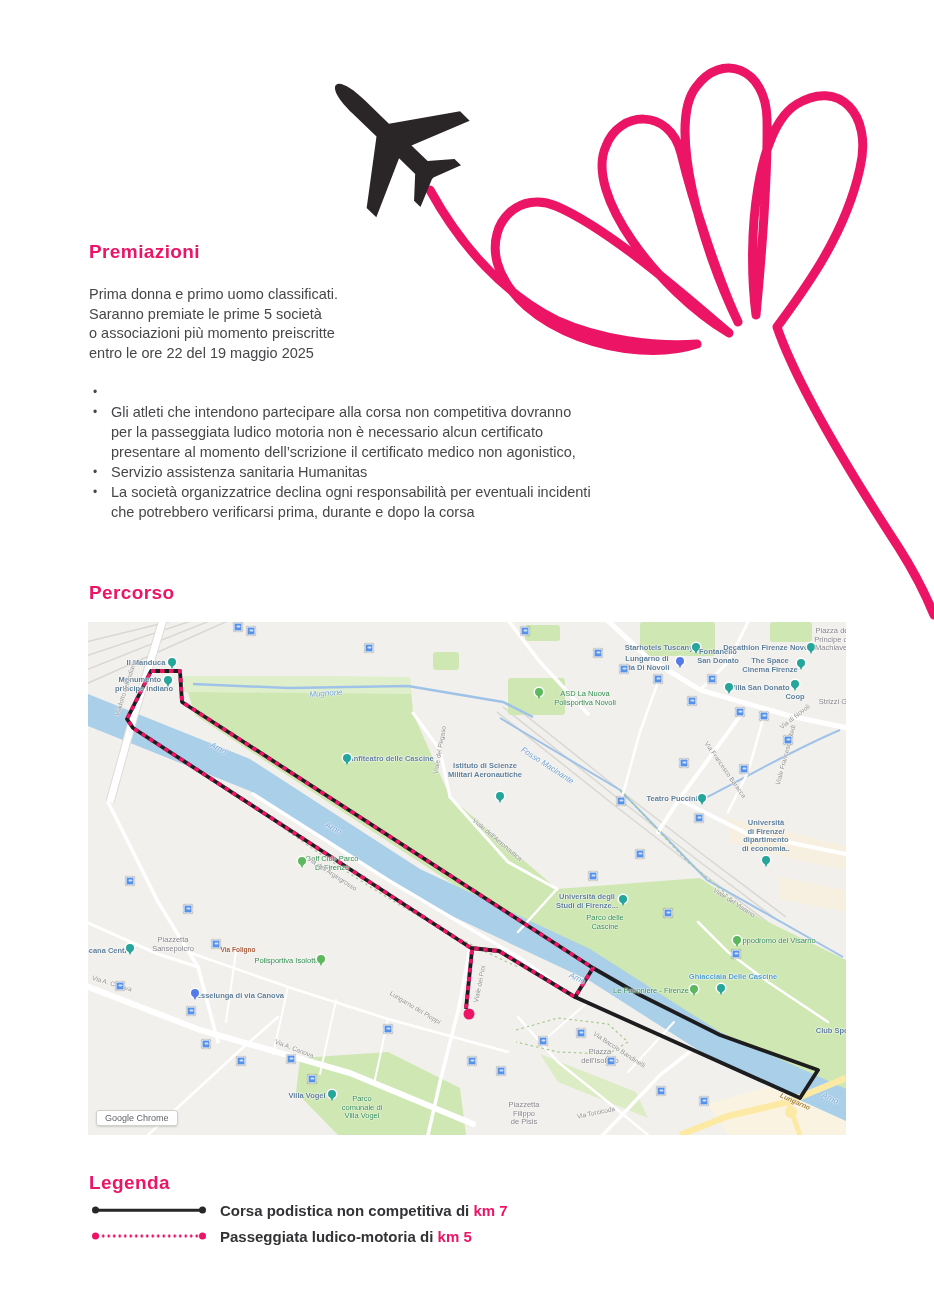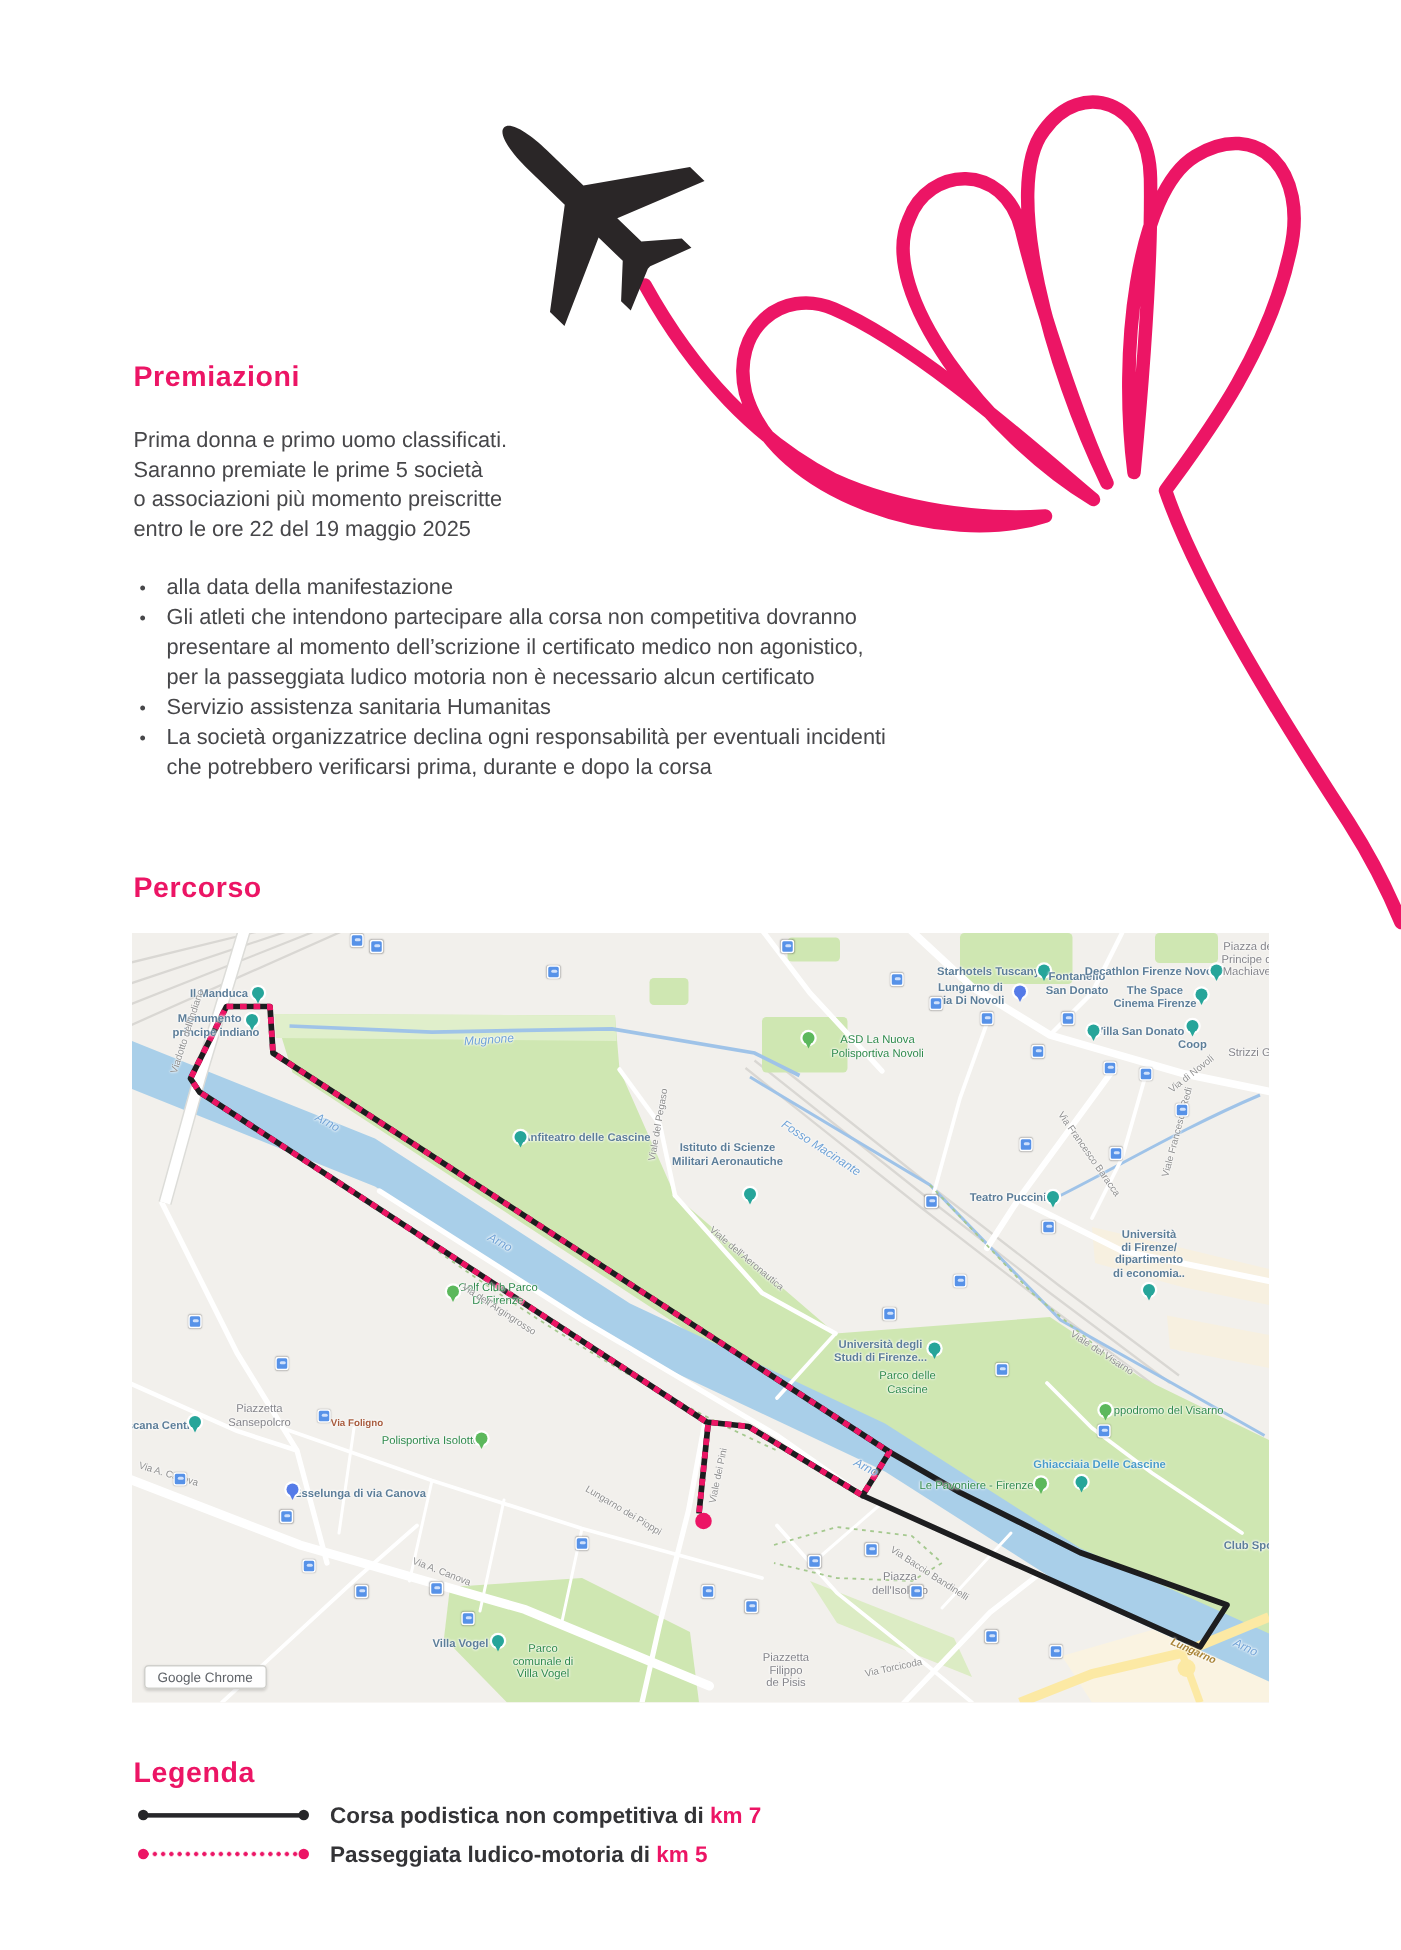--- a/index.html
+++ b/index.html
@@ -66,29 +66,28 @@
 <div class="abs body-copy" style="left:89px;top:285px">
     <div>Prima donna e primo uomo classificati.</div>
     <div>Saranno premiate le prime 5 società</div>
     <div>o associazioni più momento preiscritte</div>
     <div>entro le ore 22 del 19 maggio 2025</div>
   </div>
 <div class="abs bullet-list" style="left:89px;top:382px;width:640px" id="bullet-list">
     <div class="bullet-item">
       <div class="bullet-marker">•</div>
       <div>
-        <div>alla data della manifestazione</div>
       </div>
     </div>
     <div class="bullet-item">
       <div class="bullet-marker">•</div>
       <div>
         <div>Gli atleti che intendono partecipare alla corsa non competitiva dovranno</div>
+        <div>per la passeggiata ludico motoria non è necessario alcun certificato</div>
         <div>presentare al momento dell’scrizione il certificato medico non agonistico,</div>
-        <div>per la passeggiata ludico motoria non è necessario alcun certificato</div>
       </div>
     </div>
     <div class="bullet-item">
       <div class="bullet-marker">•</div>
       <div>
         <div>Servizio assistenza sanitaria Humanitas</div>
       </div>
     </div>
     <div class="bullet-item">
       <div class="bullet-marker">•</div>

